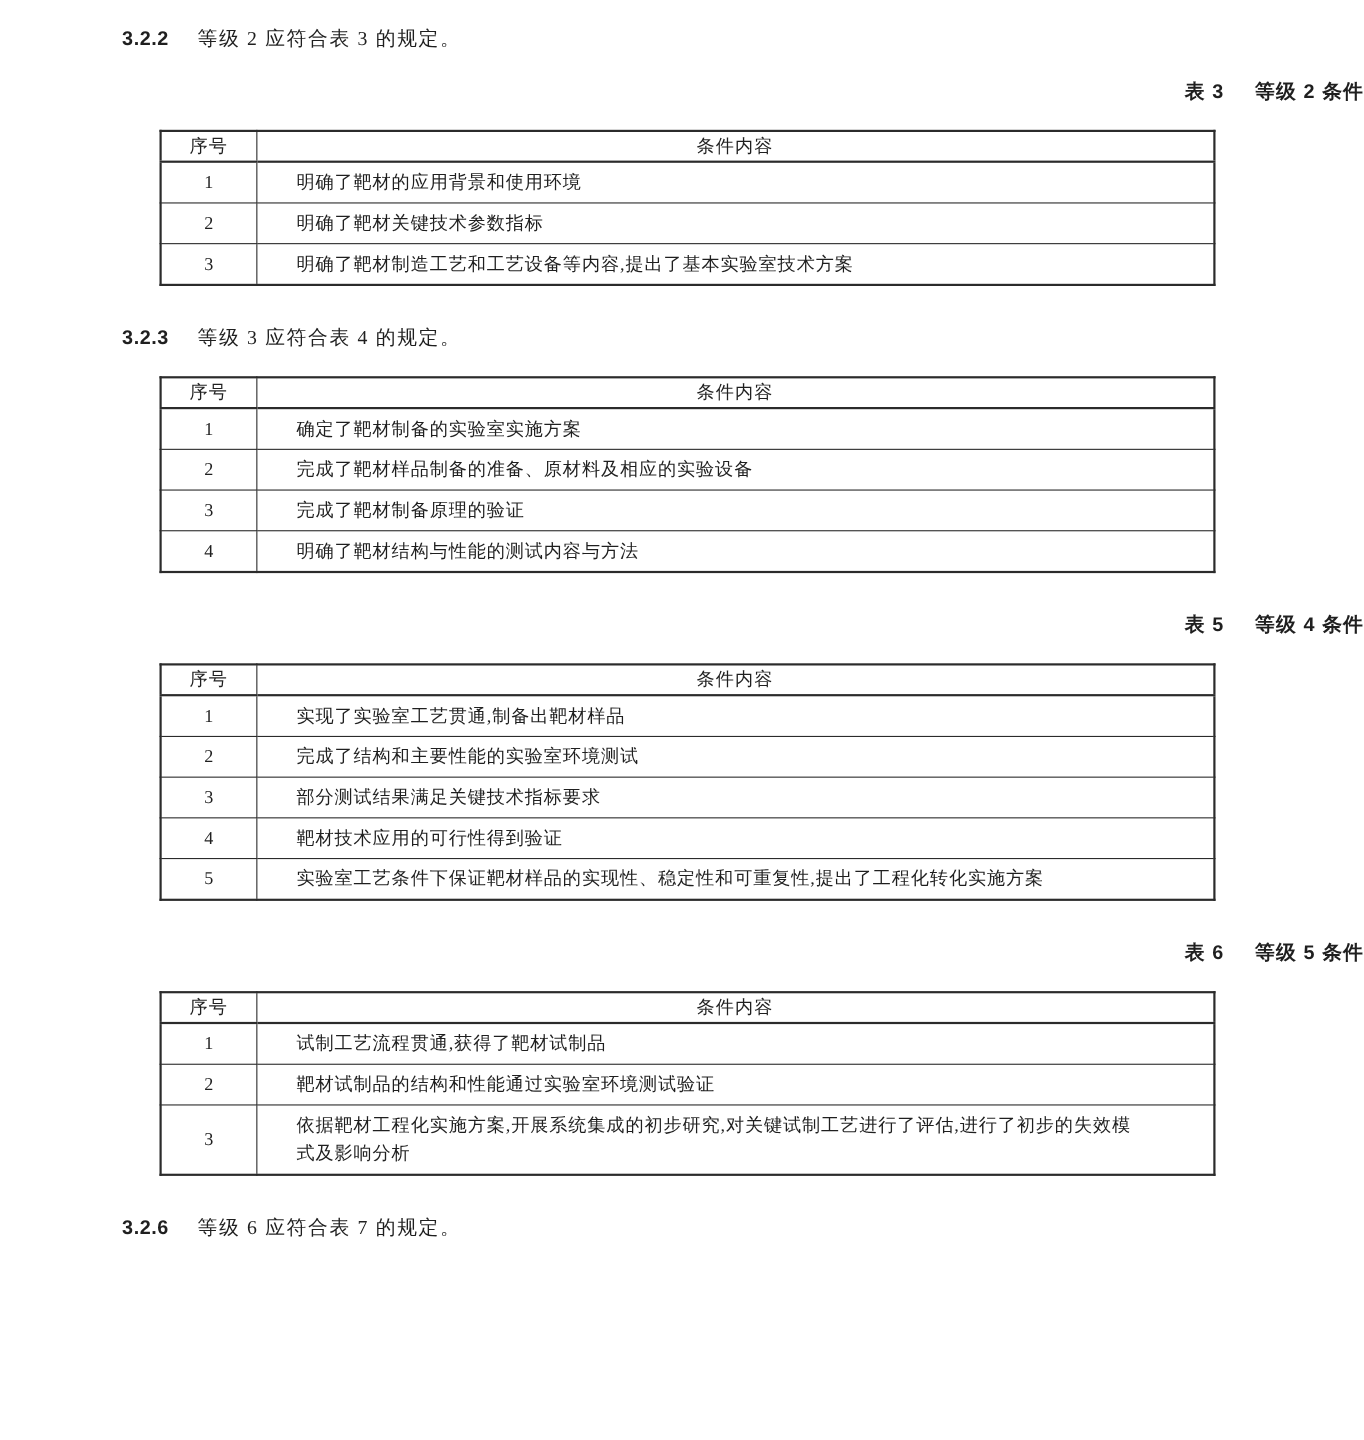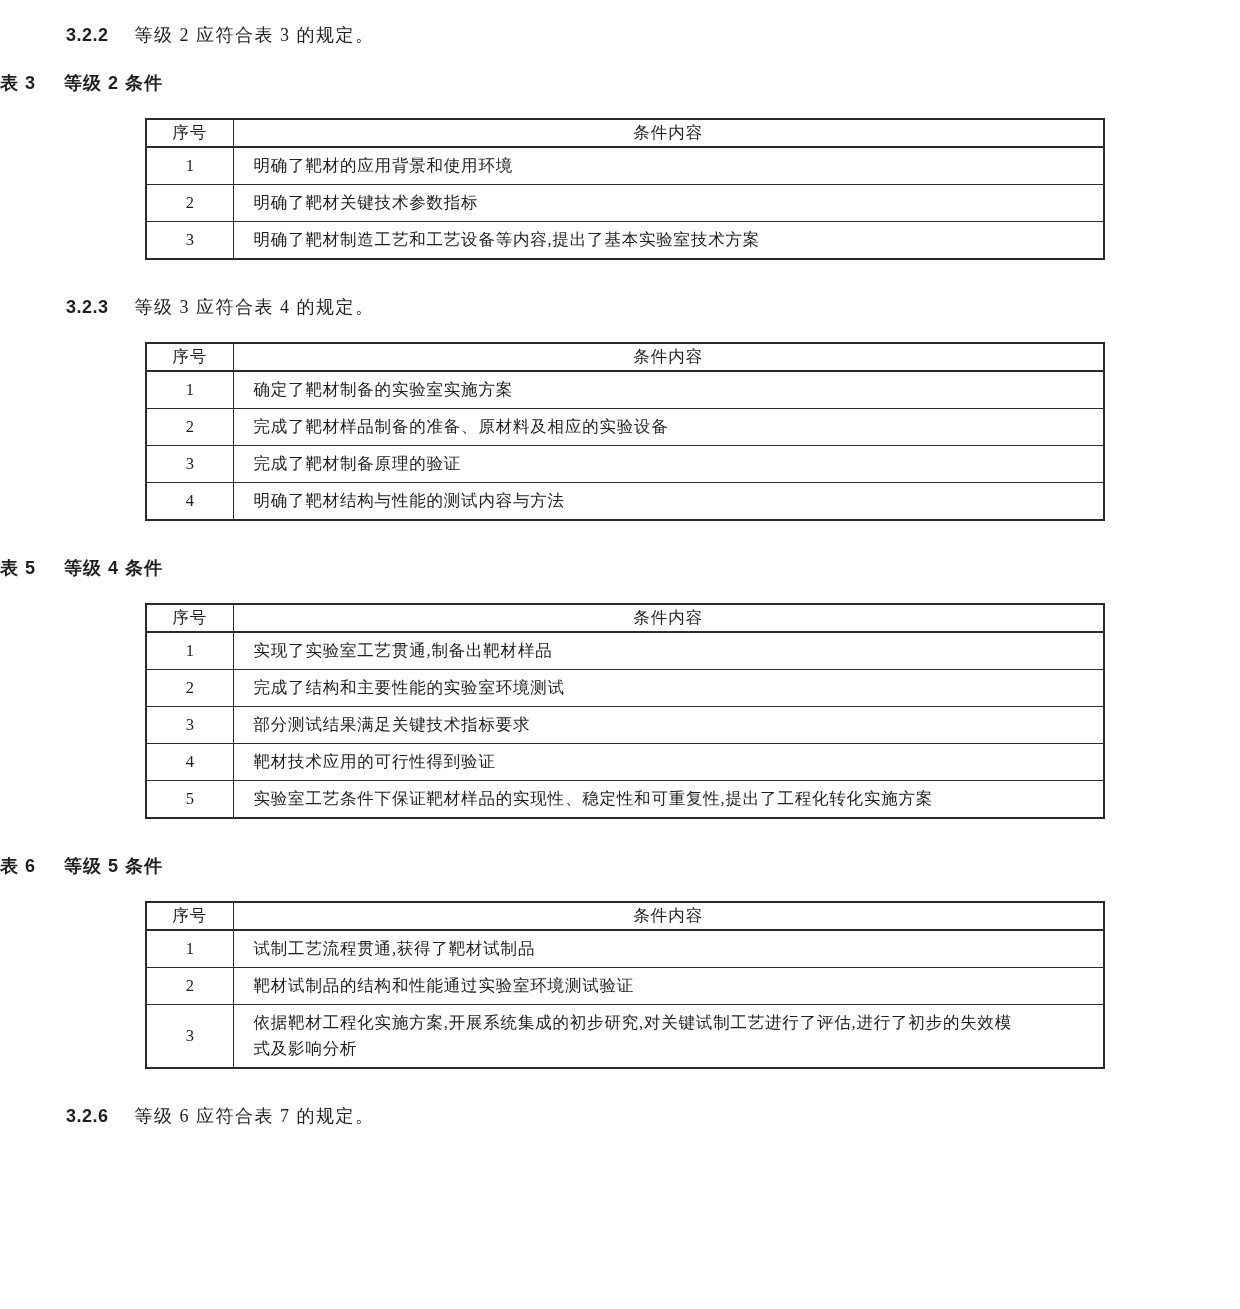--- a/index.html
+++ b/index.html
@@ -11,40 +11,40 @@
     color: #1f1f1f;
     overflow: hidden;
   }
   .page {
     width: 1240px;
     height: 1309px;
     padding-top: 22px;
     background: #ffffff;
   }
   .clause-head {
-    margin-left: 66px;
+    margin-left: 111px;
     margin-bottom: 22px;
     font-size: 18px;
     line-height: 26px;
     height: 26px;
     white-space: nowrap;
   }
   .clause-num {
     font-family: "Liberation Sans", "DejaVu Sans", sans-serif;
     font-weight: bold;
     font-size: 18px;
     margin-right: 26px;
     letter-spacing: 0.5px;
   }
   .clause-text {
     font-size: 18px;
     letter-spacing: 1.5px;
   }
   .table-title {
-    text-align: left;
+    text-align: right;
     font-family: "Liberation Sans", "DejaVu Sans", sans-serif;
     font-weight: bold;
     font-size: 18px;
     line-height: 26px;
     height: 26px;
     margin-bottom: 22px;
     letter-spacing: 1px;
   }
   .table-title .title-label { margin-right: 28px; }
   table.cond-table {
@@ -66,21 +66,21 @@
     text-align: center;
     border-bottom: 2px solid #2b2b2b;
     letter-spacing: 1px;
   }
   table.cond-table td { height: 37px; }
   table.cond-table .col-no {
     width: 87px;
     text-align: center;
   }
   table.cond-table td.col-content {
-    padding: 5px 14px 5px 20px;
+    padding: 5px 14px 5px 36px;
     letter-spacing: 0.8px;
     line-height: 26px;
     white-space: pre-line;
   }
 </style>
 </head>
 <body>
 
 <div class="page">
 

